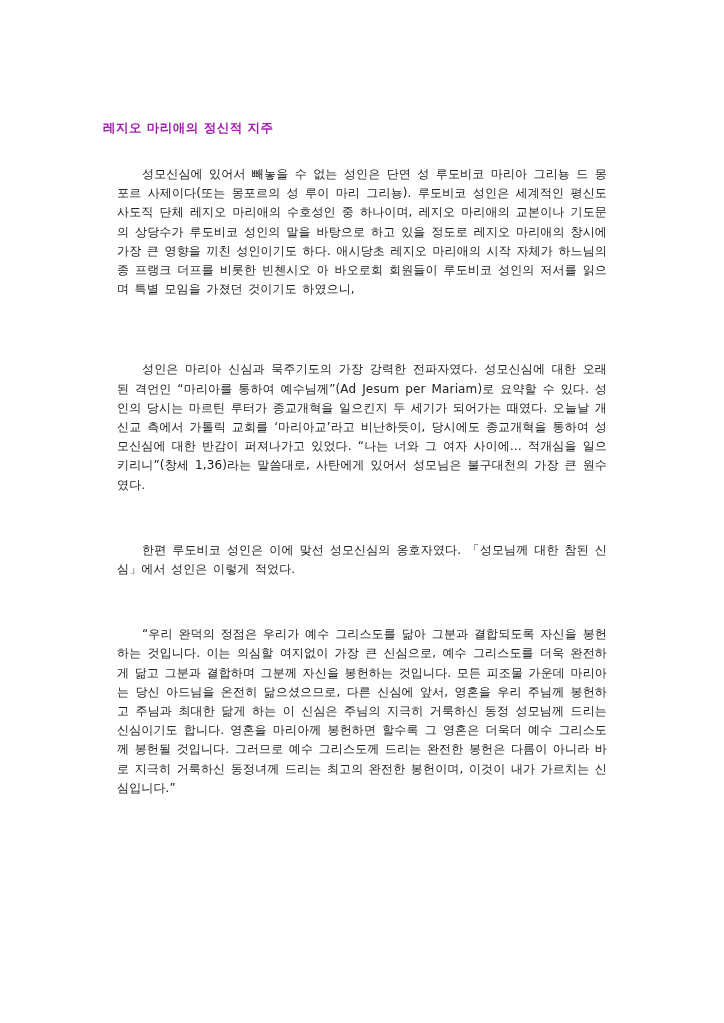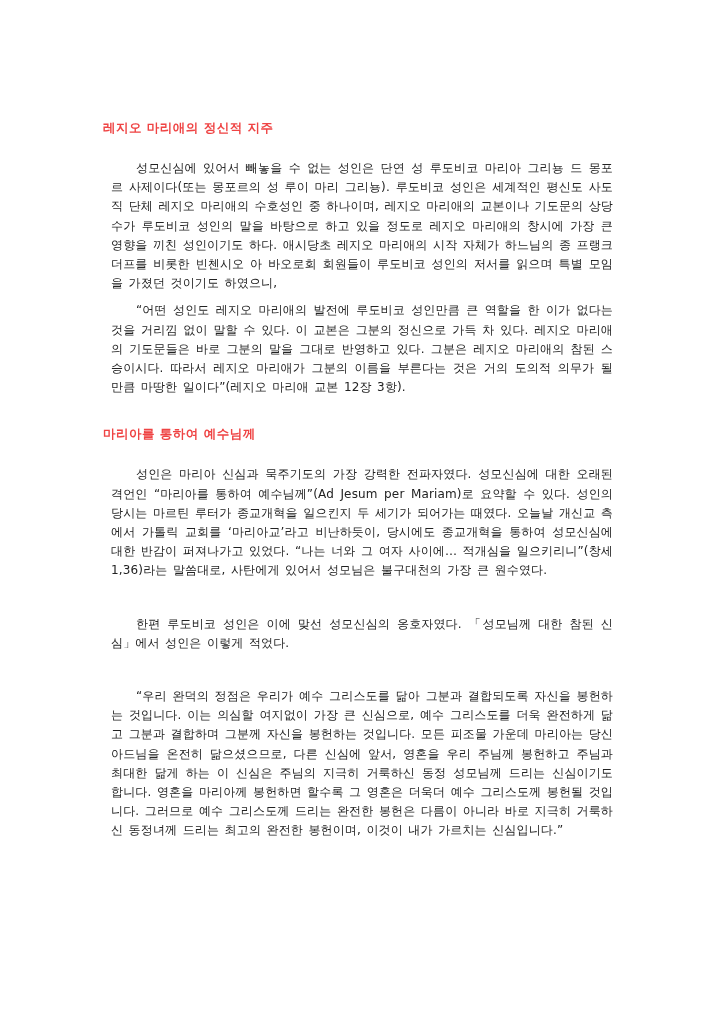--- a/index.html
+++ b/index.html
@@ -1,36 +1,34 @@
 <!DOCTYPE html>
 <html><head>
 <meta charset="utf-8">
 <style>
   html, body { margin:0; padding:0; background:#ffffff; }
   body { width:724px; height:1023px; position:relative; overflow:hidden;
          font-family:"DejaVu Sans", sans-serif; color:#222; }
   .page { position:absolute; left:103px; top:118px; width:518px; }
-  .heading { font-weight:bold; font-size:12.5px; line-height:19px; margin:0; color:#ef4444; letter-spacing:0.5px; }
-  .para { font-size:12px; line-height:19.2px; margin:8px; text-align:justify; text-align-last:left;
+  .heading { font-weight:bold; font-size:12.5px; line-height:19px; margin:0; color:#a21caf; letter-spacing:0.5px; }
+  .para { font-size:12px; line-height:19.2px; margin:14px; text-align:justify; text-align-last:left;
           letter-spacing:0.15px; word-spacing:1.5px; }
   .indent { text-indent:25px; }
   .gap-h1 { height:14px; }
   .gap-sec { height:19px; }
   .gap-para { height:18px; }
 </style>
 </head>
 <body>
 
 <div class="page">
   <h2 class="heading">레지오 마리애의 정신적 지주</h2>
   <div class="gap-h1"></div>
   <p class="para indent">성모신심에 있어서 빼놓을 수 없는 성인은 단연 성 루도비코 마리아 그리뇽 드 몽포르 사제이다(또는 몽포르의 성 루이 마리 그리뇽). 루도비코 성인은 세계적인 평신도 사도직 단체 레지오 마리애의 수호성인 중 하나이며, 레지오 마리애의 교본이나 기도문의 상당수가 루도비코 성인의 말을 바탕으로 하고 있을 정도로 레지오 마리애의 창시에 가장 큰 영향을 끼친 성인이기도 하다. 애시당초 레지오 마리애의 시작 자체가 하느님의 종 프랭크 더프를 비롯한 빈첸시오 아 바오로회 회원들이 루도비코 성인의 저서를 읽으며 특별 모임을 가졌던 것이기도 하였으니,</p>
-  <p class="para indent">“어떤 성인도 레지오 마리애의 발전에 루도비코 성인만큼 큰 역할을 한 이가 없다는 것을 거리낌 없이 말할 수 있다. 이 교본은 그분의 정신으로 가득 차 있다. 레지오 마리애의 기도문들은 바로 그분의 말을 그대로 반영하고 있다. 그분은 레지오 마리애의 참된 스승이시다. 따라서 레지오 마리애가 그분의 이름을 부른다는 것은 거의 도의적 의무가 될 만큼 마땅한 일이다”(레지오 마리애 교본 12장 3항).</p>
 
   <div class="gap-sec"></div>
-  <h2 class="heading">마리아를 통하여 예수님께</h2>
   <div class="gap-h1"></div>
   <p class="para indent">성인은 마리아 신심과 묵주기도의 가장 강력한 전파자였다. 성모신심에 대한 오래된 격언인 “마리아를 통하여 예수님께”(Ad Jesum per Mariam)로 요약할 수 있다. 성인의 당시는 마르틴 루터가 종교개혁을 일으킨지 두 세기가 되어가는 때였다. 오늘날 개신교 측에서 가톨릭 교회를 ‘마리아교’라고 비난하듯이, 당시에도 종교개혁을 통하여 성모신심에 대한 반감이 퍼져나가고 있었다. “나는 너와 그 여자 사이에… 적개심을 일으키리니”(창세 1,36)라는 말씀대로, 사탄에게 있어서 성모님은 불구대천의 가장 큰 원수였다.</p>
   <div class="gap-para"></div>
   <p class="para indent">한편 루도비코 성인은 이에 맞선 성모신심의 옹호자였다. 「성모님께 대한 참된 신심」에서 성인은 이렇게 적었다.</p>
   <div class="gap-para"></div>
   <p class="para indent">“우리 완덕의 정점은 우리가 예수 그리스도를 닮아 그분과 결합되도록 자신을 봉헌하는 것입니다. 이는 의심할 여지없이 가장 큰 신심으로, 예수 그리스도를 더욱 완전하게 닮고 그분과 결합하며 그분께 자신을 봉헌하는 것입니다. 모든 피조물 가운데 마리아는 당신 아드님을 온전히 닮으셨으므로, 다른 신심에 앞서, 영혼을 우리 주님께 봉헌하고 주님과 최대한 닮게 하는 이 신심은 주님의 지극히 거룩하신 동정 성모님께 드리는 신심이기도 합니다. 영혼을 마리아께 봉헌하면 할수록 그 영혼은 더욱더 예수 그리스도께 봉헌될 것입니다. 그러므로 예수 그리스도께 드리는 완전한 봉헌은 다름이 아니라 바로 지극히 거룩하신 동정녀께 드리는 최고의 완전한 봉헌이며, 이것이 내가 가르치는 신심입니다.”</p>
 </div>
 
 </body></html>

